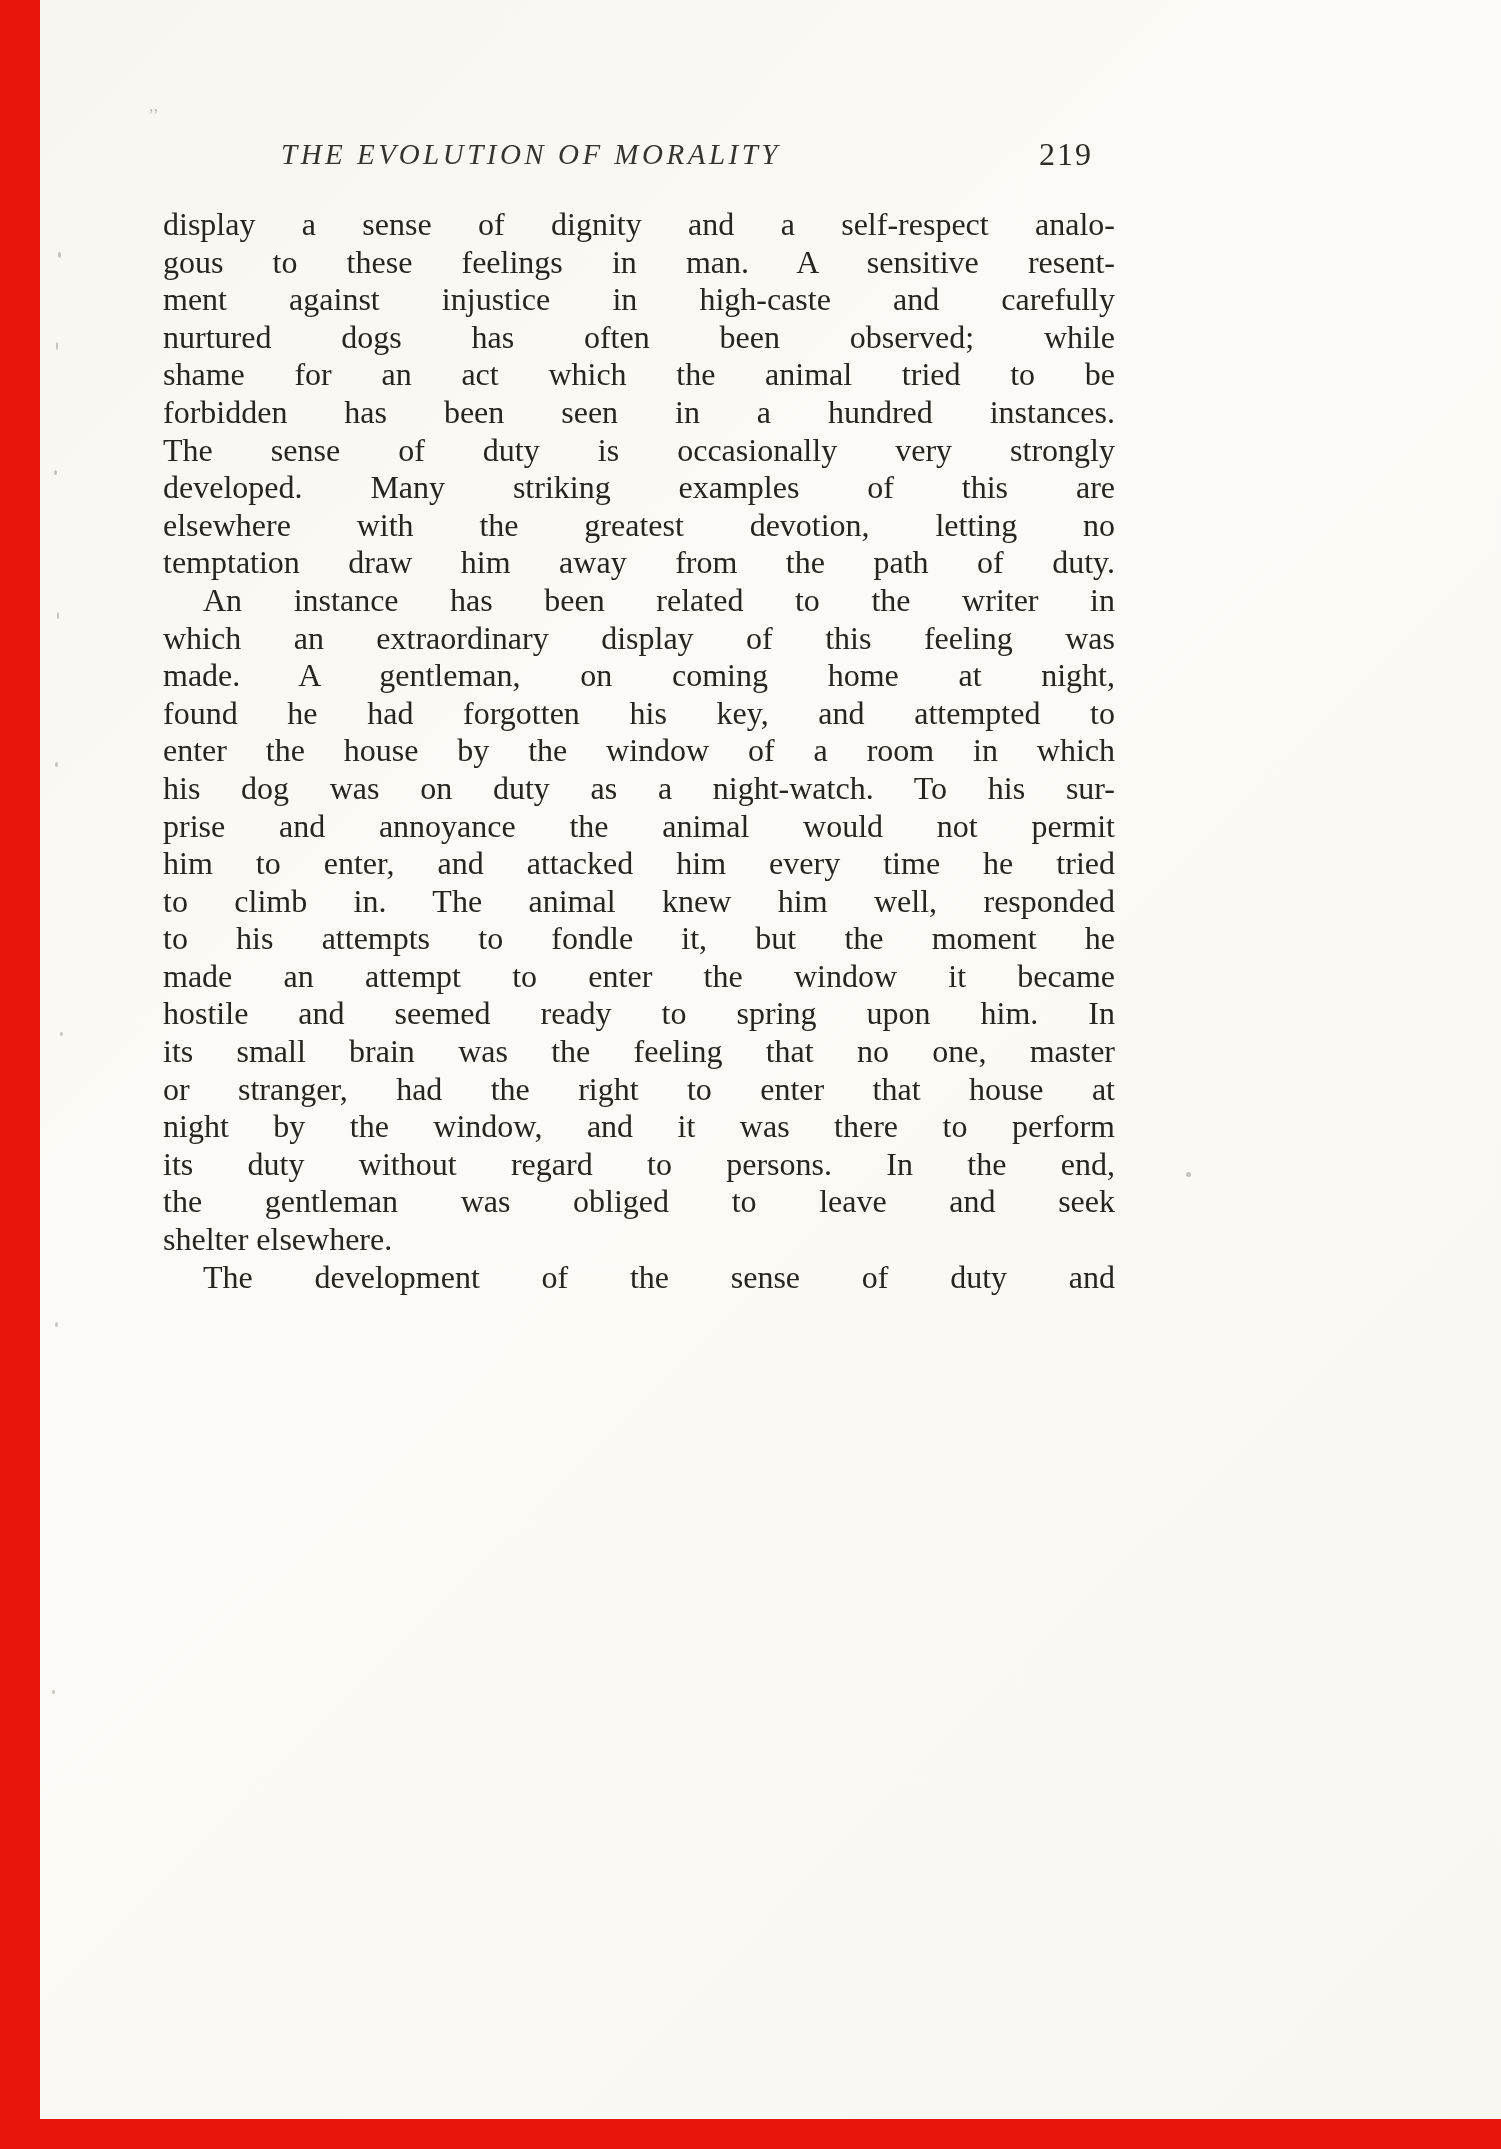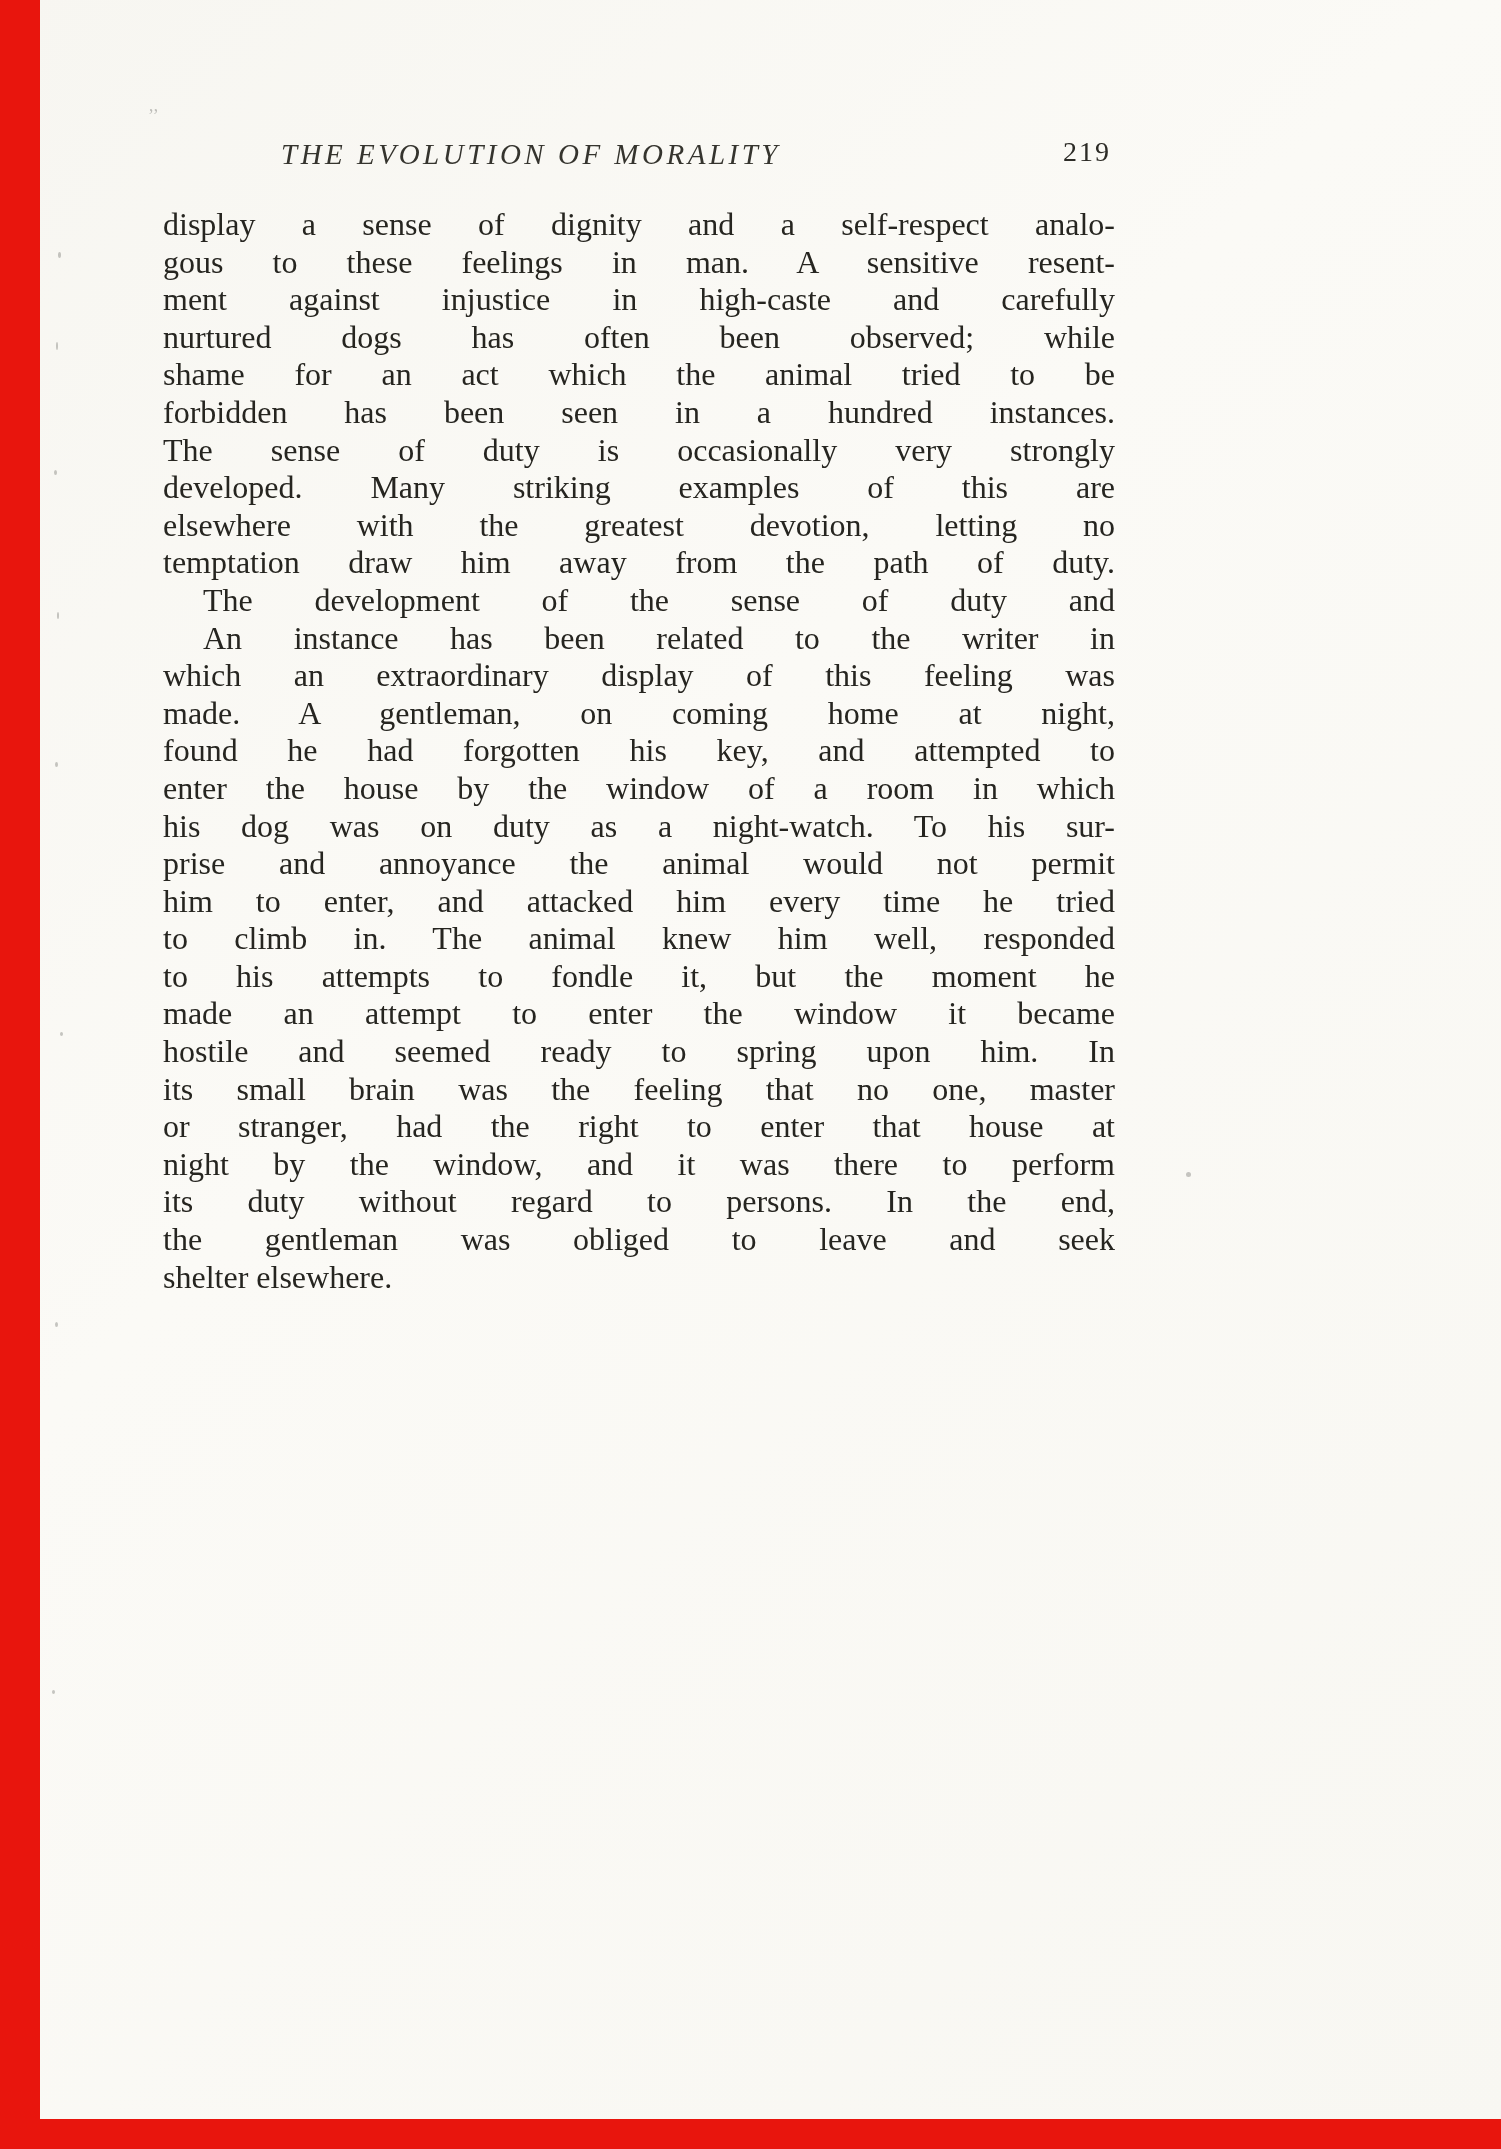--- a/index.html
+++ b/index.html
@@ -44,23 +44,23 @@
     right: 216px;
     text-align: center;
     font-style: italic;
     font-size: 29px;
     letter-spacing: 3.5px;
     color: #35342e;
     white-space: nowrap;
   }
   .page-number {
     position: absolute;
-    right: 4px;
+    right: 22px;
     top: -2px;
-    font-size: 28px;
+    font-size: 32px;
     letter-spacing: 2px;
     color: #2c2b26;
   }
   .text-block {
     margin-top: 24px;
     font-size: 32px;
     line-height: 37.6px;
   }
   .paragraph { margin: 0; }
   .line {
@@ -119,38 +119,38 @@
           <div class="line">ment against injustice in high-caste and carefully</div>
           <div class="line">nurtured dogs has often been observed; while</div>
           <div class="line">shame for an act which the animal tried to be</div>
           <div class="line">forbidden has been seen in a hundred instances.</div>
           <div class="line">The sense of duty is occasionally very strongly</div>
           <div class="line">developed.  Many striking examples of this are</div>
           <div class="line">elsewhere with the greatest devotion, letting no</div>
           <div class="line">temptation draw him away from the path of duty.</div>
         </div>
         <div class="paragraph">
-          <div class="line indent">The development of the sense of duty and</div>
-        </div>
-        <div class="paragraph">
           <div class="line indent">An instance has been related to the writer in</div>
           <div class="line">which an extraordinary display of this feeling was</div>
           <div class="line">made.  A gentleman, on coming home at night,</div>
           <div class="line">found he had forgotten his key, and attempted to</div>
           <div class="line">enter the house by the window of a room in which</div>
           <div class="line">his dog was on duty as a night-watch.  To his sur-</div>
           <div class="line">prise and annoyance the animal would not permit</div>
           <div class="line">him to enter, and attacked him every time he tried</div>
           <div class="line">to climb in.  The animal knew him well, responded</div>
           <div class="line">to his attempts to fondle it, but the moment he</div>
           <div class="line">made an attempt to enter the window it became</div>
           <div class="line">hostile and seemed ready to spring upon him.  In</div>
           <div class="line">its small brain was the feeling that no one, master</div>
           <div class="line">or stranger, had the right to enter that house at</div>
           <div class="line">night by the window, and it was there to perform</div>
           <div class="line">its duty without regard to persons.  In the end,</div>
           <div class="line">the gentleman was obliged to leave and seek</div>
           <div class="line lastline-left">shelter elsewhere.</div>
         </div>
+        <div class="paragraph">
+          <div class="line indent">The development of the sense of duty and</div>
+        </div>
       </div>
   </div>
 
 </div>
 
 </body></html>

